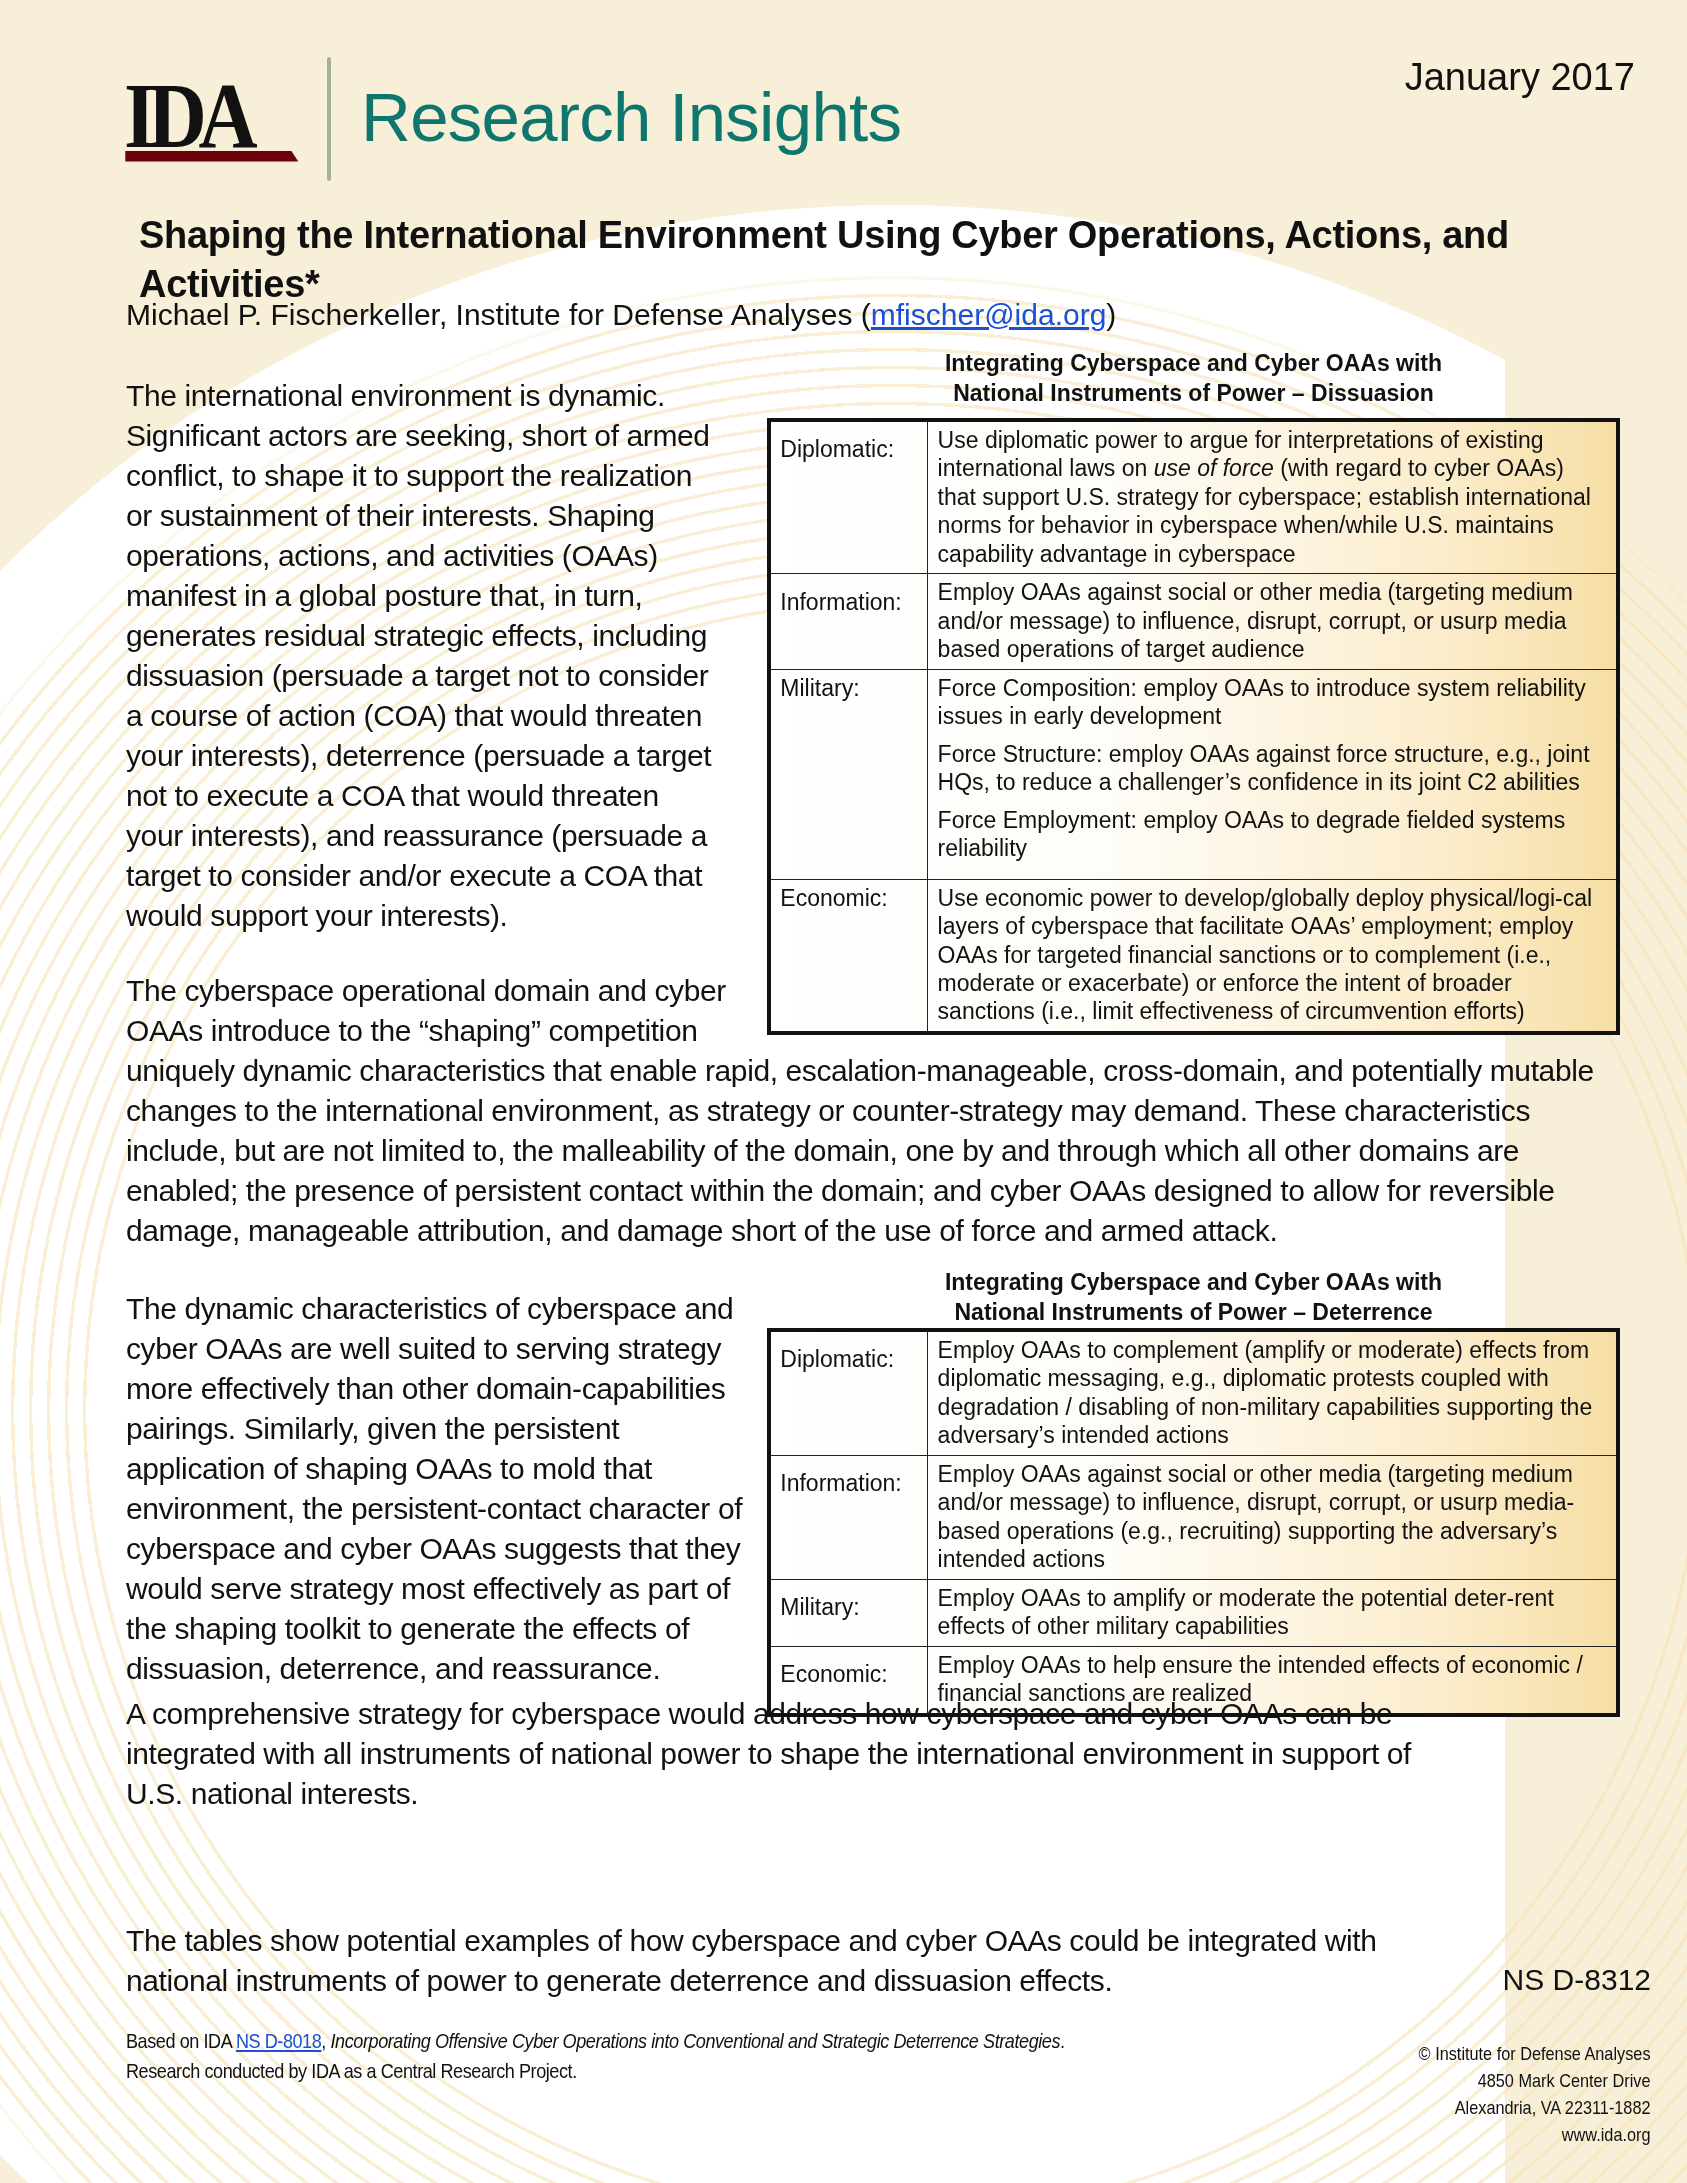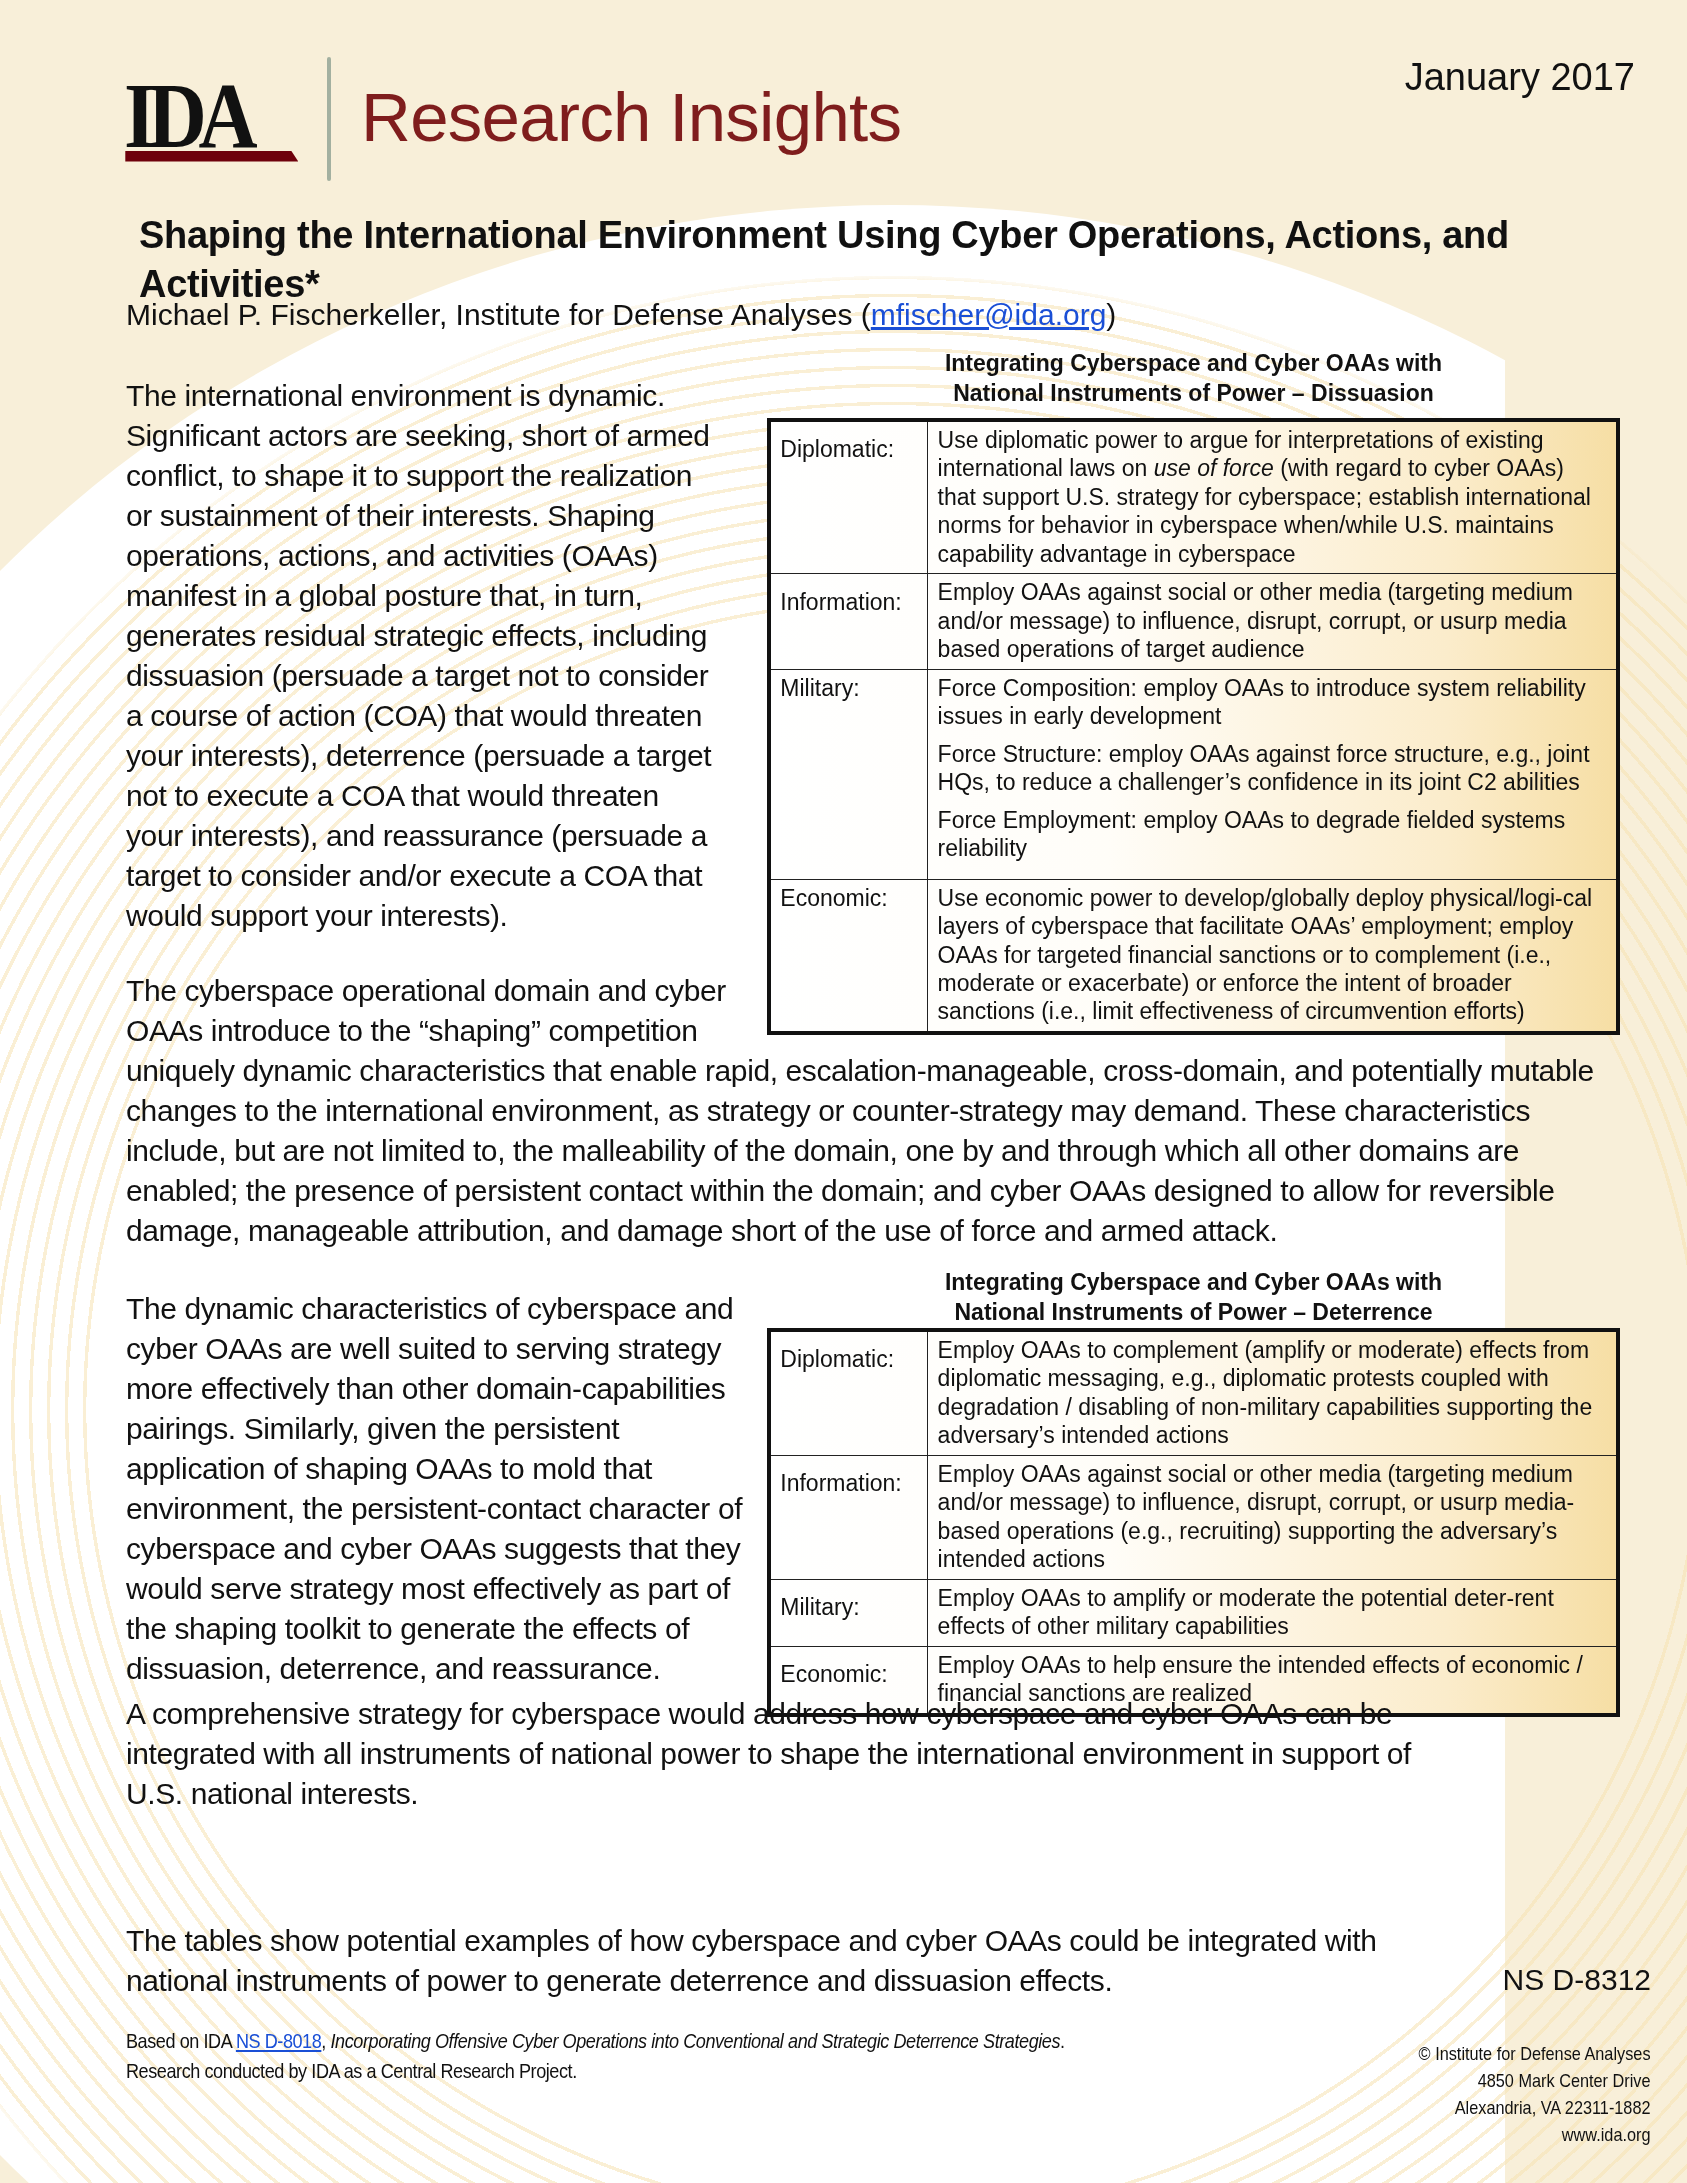--- a/index.html
+++ b/index.html
@@ -22,21 +22,21 @@
     -webkit-mask: radial-gradient(circle at 50% 52%, transparent 794px, #000 801px, #000 1125px, transparent 1138px);
     mask: radial-gradient(circle at 50% 52%, transparent 794px, #000 801px, #000 1125px, transparent 1138px);
   }
   .abs { position:absolute; }
 
   
   .logo { left:124px; top:78px; width:198px; height:86px; }
   .logo-text { position:absolute; left:0; top:0; font-family:"Liberation Serif", serif; font-size:93px; font-weight:bold; letter-spacing:-9.3px; line-height:76px; color:#111; transform:scaleX(0.88); transform-origin:left; }
   .logo-bar { position:absolute; left:1.3px; top:73px; width:173px; height:10.6px; background:#6e000b; clip-path:polygon(0 0, 96% 0, 100% 100%, 0 100%); }
   .hdr-divider { left:327px; top:57px; width:4px; height:124px; background:#a3b0a0; border-radius:2px; }
-  .hdr-title { left:361px; top:78px; font-size:69px; line-height:79px; color:#7f1d1d; letter-spacing:-0.7px; }
+  .hdr-title { left:361px; top:78px; font-size:69px; line-height:79px; color:#0f766e; letter-spacing:-0.7px; }
   .hdr-date { right:52px; top:56px; font-size:38px; color:#111; }
 
   .title { left:126px; top:198px; width:1489px; font-size:38px; font-weight:bold; line-height:49px; letter-spacing:-0.3px; }
   .author { left:126px; top:296px; font-size:30px; line-height:37px; }
   .author a { color:#1a4fd6; text-decoration:underline; }
 
   .body-text { font-size:30px; line-height:40px; letter-spacing:-0.4px; }
   .p1 { left:126px; top:376px; width:595px; }
   .p2 { left:126px; top:971px; width:1495px; }
   .p2 .indent { display:block; width:622px; }

